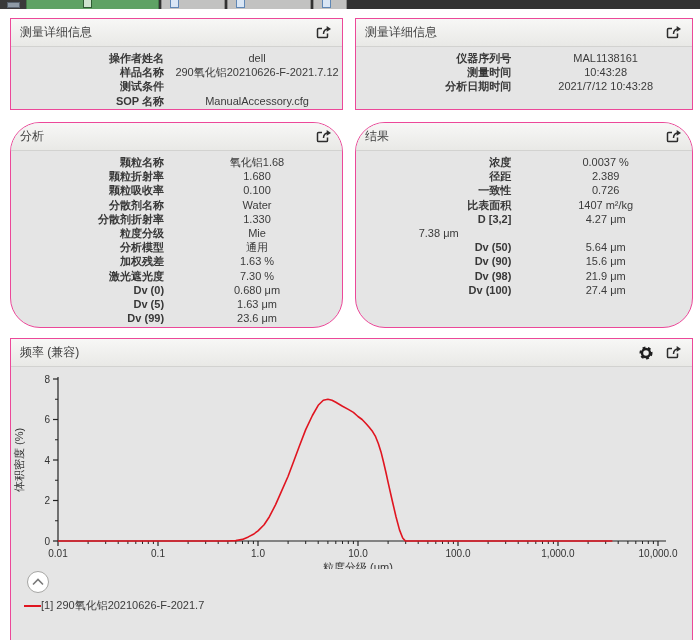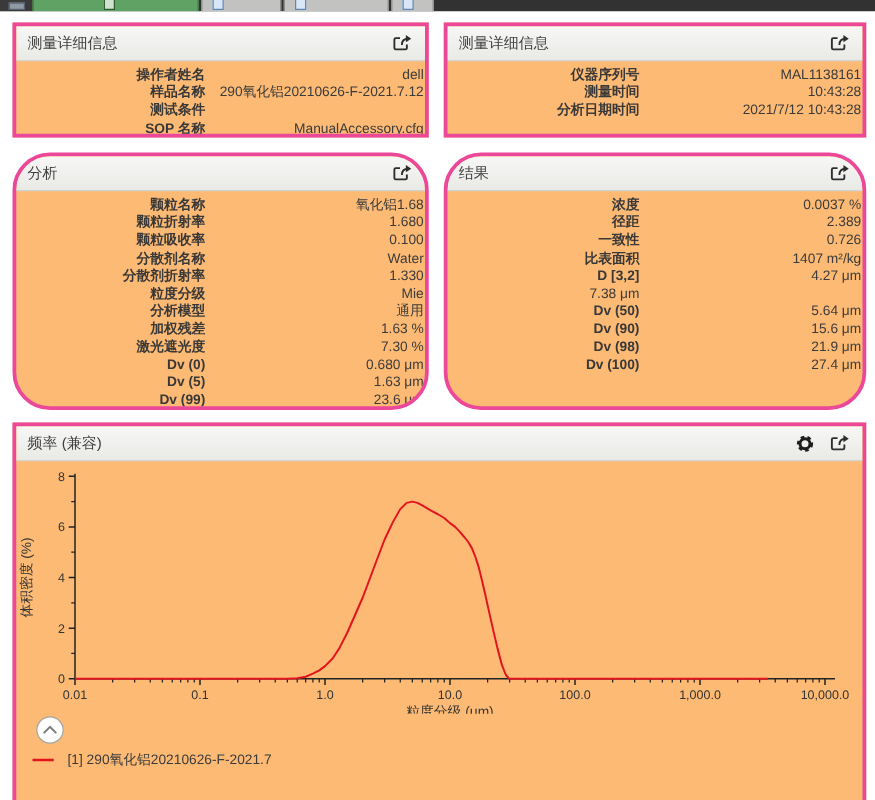--- a/index.html
+++ b/index.html
@@ -19,42 +19,42 @@
   .tab:nth-child(5) { width:34px; }
   .tab-doc-icon { width:9px; height:10px; background:#d9e6f5; border:1px solid #5f87b5; flex:0 0 auto; }
   .tab-active .tab-doc-icon { background:#cfe3cf; border-color:#2f5c33; margin-left:48px; }
   .tab-label { white-space:nowrap; overflow:hidden; }
 
   
   .page { padding:9px 7px 0 10px; }
   .grid2 { display:grid; grid-template-columns:333px 338px; column-gap:12px; }
   .mt12 { margin-top:12px; } .mt10 { margin-top:10px; }
 
-  .panel { border:3px solid #ec4899; background:#fdba74; overflow:hidden; }
+  .panel { border:1px solid #ec4899; background:#e5e5e5; overflow:hidden; }
   .panel-top { height:92px; }
   .panel-mid { height:206px;border-radius:30px; }
   .panel-chart { height:345px; }
   .panel-stub { height:9px; }
   .panel-header { height:28px; background:linear-gradient(#f7f7f6,#e9e9e6);
     border-bottom:1px solid #d2d2d0; display:flex; align-items:center; padding:0 9px; }
   .panel-title { flex:1; font-size:12px; color:#3f3f3f; }
   .hdr-icons { display:flex; align-items:center; gap:10px; }
   .icon-btn { width:18px; height:16px; display:flex; align-items:center; justify-content:center; cursor:pointer; }
 
   .panel-body { padding:4px 10px 4px; }
   .row { display:grid; grid-template-columns:46% 54%; column-gap:9px; font-size:11px; line-height:14.2px; }
   .row .lbl { text-align:right; font-weight:bold; color:#383838; }
-  .row .val { text-align:right; color:#3b3b3b; }
+  .row .val { text-align:center; color:#3b3b3b; }
 
   
   .chart-body { padding:2px 0 0 0; }
   #chart-svg { display:block; }
   .legend-toggle { width:22px; height:22px; border:1px solid #a6a6a4; border-radius:50%;
     margin:2px 0 0 16px; display:flex; align-items:center; justify-content:center; cursor:pointer; background:#fff; }
-  .legend-row { display:flex; align-items:center; gap:11px; margin:5px 0 0 13px; font-size:11px; color:#3b3b3b; }
+  .legend-row { display:flex; align-items:center; gap:0; margin:5px 0 0 13px; font-size:11px; color:#3b3b3b; }
   .legend-swatch { width:17px; height:2px; }
 </style>
 </head>
 <body>
 
 <div class="titlebar">
   <div class="tabstrip" id="tabstrip">
     <div class="win-btn">
       <div class="win-glyph"></div>
     </div>

